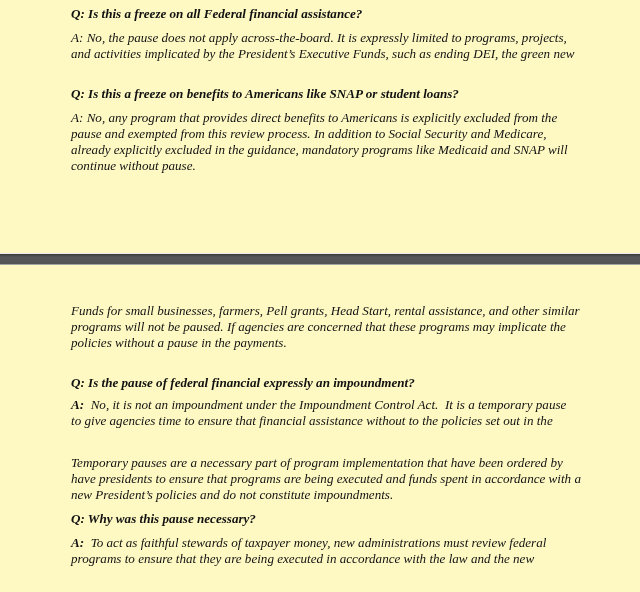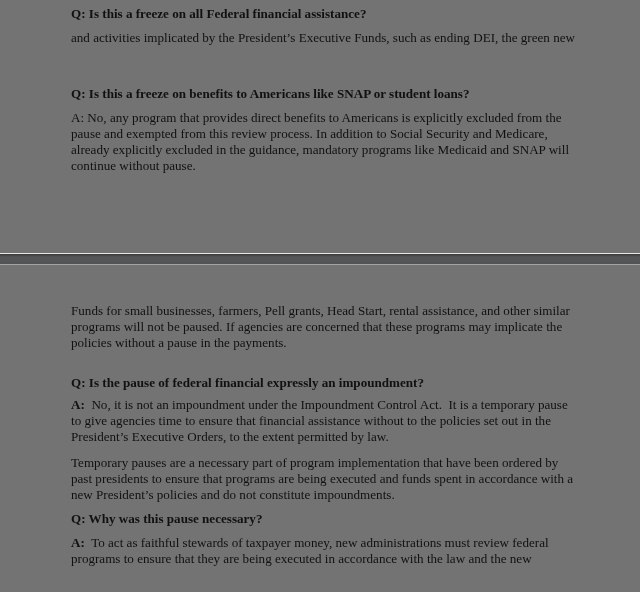--- a/index.html
+++ b/index.html
@@ -1,37 +1,38 @@
 <!DOCTYPE html>
 <html><head>
 <meta charset="utf-8">
 <style>
   html, body { margin: 0; padding: 0; }
   body {
     width: 640px; height: 592px; overflow: hidden; background: #ffffff;
     font-family: "Liberation Serif", "DejaVu Serif", serif; color: #111;
   }
-  .page { position: absolute; left: 0; width: 640px; background: #737373; }
+  .page { position: absolute; left: 0; width: 640px; background: #fef9c3; font-style: italic; }
   #page1 { top: 0; height: 253px; }
   #page2 { top: 265px; height: 327px; }
   .divider {
     position: absolute; left: 0; top: 253px; width: 640px; height: 12px;
     background: linear-gradient(#e8e8e8 0px, #e8e8e8 1px, #3a3a3a 1px, #555759 4px, #515355 11px, #f4f4f4 12px);
   }
   .block { position: absolute; left: 71px; width: 500px; font-size: 13.1px; line-height: 16px; }
   .q { font-weight: bold; }
   .a-bold { font-weight: bold; }
   .line { display: block; white-space: nowrap; }
 </style>
 </head>
 <body>
 
 <div class="page" id="page1">
   <div class="block q" style="top:6px">Q: Is this a freeze on all Federal financial assistance?</div>
   <div class="block" style="top:30px">
+    <span class="line">A:  No, the pause does not apply across-the-board. It is expressly limited to programs, projects,</span>
     <span class="line">and activities implicated by the President’s Executive Funds, such as ending DEI, the green new</span>
   </div>
   <div class="block q" style="top:86px">Q: Is this a freeze on benefits to Americans like SNAP or student loans?</div>
   <div class="block" style="top:110px">
     <span class="line">A: No, any program that provides direct benefits to Americans is explicitly excluded from the</span>
     <span class="line">pause and exempted from this review process. In addition to Social Security and Medicare,</span>
     <span class="line">already explicitly excluded in the guidance, mandatory programs like Medicaid and SNAP will</span>
     <span class="line">continue without pause.</span>
   </div>
 </div>
@@ -41,25 +42,24 @@
 <div class="page" id="page2">
   <div class="block" style="top:38px">
     <span class="line">Funds for small businesses, farmers, Pell grants, Head Start, rental assistance, and other similar</span>
     <span class="line">programs will not be paused. If agencies are concerned that these programs may implicate the</span>
     <span class="line">policies without a pause in the payments.</span>
   </div>
   <div class="block q" style="top:110px">Q:  Is the pause of federal financial expressly an impoundment?</div>
   <div class="block" style="top:132px">
     <span class="line"><b class="a-bold">A:</b><span style="white-space:pre">  No, it is not an impoundment under the Impoundment Control Act.  It is a temporary pause</span></span>
     <span class="line">to give agencies time to ensure that financial assistance without to the policies set out in the</span>
-    <span class="line">President’s Executive Orders, to the extent permitted by law.</span>
   </div>
   <div class="block" style="top:190px">
     <span class="line">Temporary pauses are a necessary part of program implementation that have been ordered by</span>
-    <span class="line">past presidents to ensure that programs are being executed and funds spent in accordance with a</span>
+    <span class="line">have presidents to ensure that programs are being executed and funds spent in accordance with a</span>
     <span class="line">new President’s policies and do not constitute impoundments.</span>
   </div>
   <div class="block q" style="top:246px">Q: Why was this pause necessary?</div>
   <div class="block" style="top:270px">
     <span class="line"><b class="a-bold">A:</b><span style="white-space:pre">  To act as faithful stewards of taxpayer money, new administrations must review federal</span></span>
     <span class="line">programs to ensure that they are being executed in accordance with the law and the new</span>
   </div>
 </div>
 
 </body></html>

